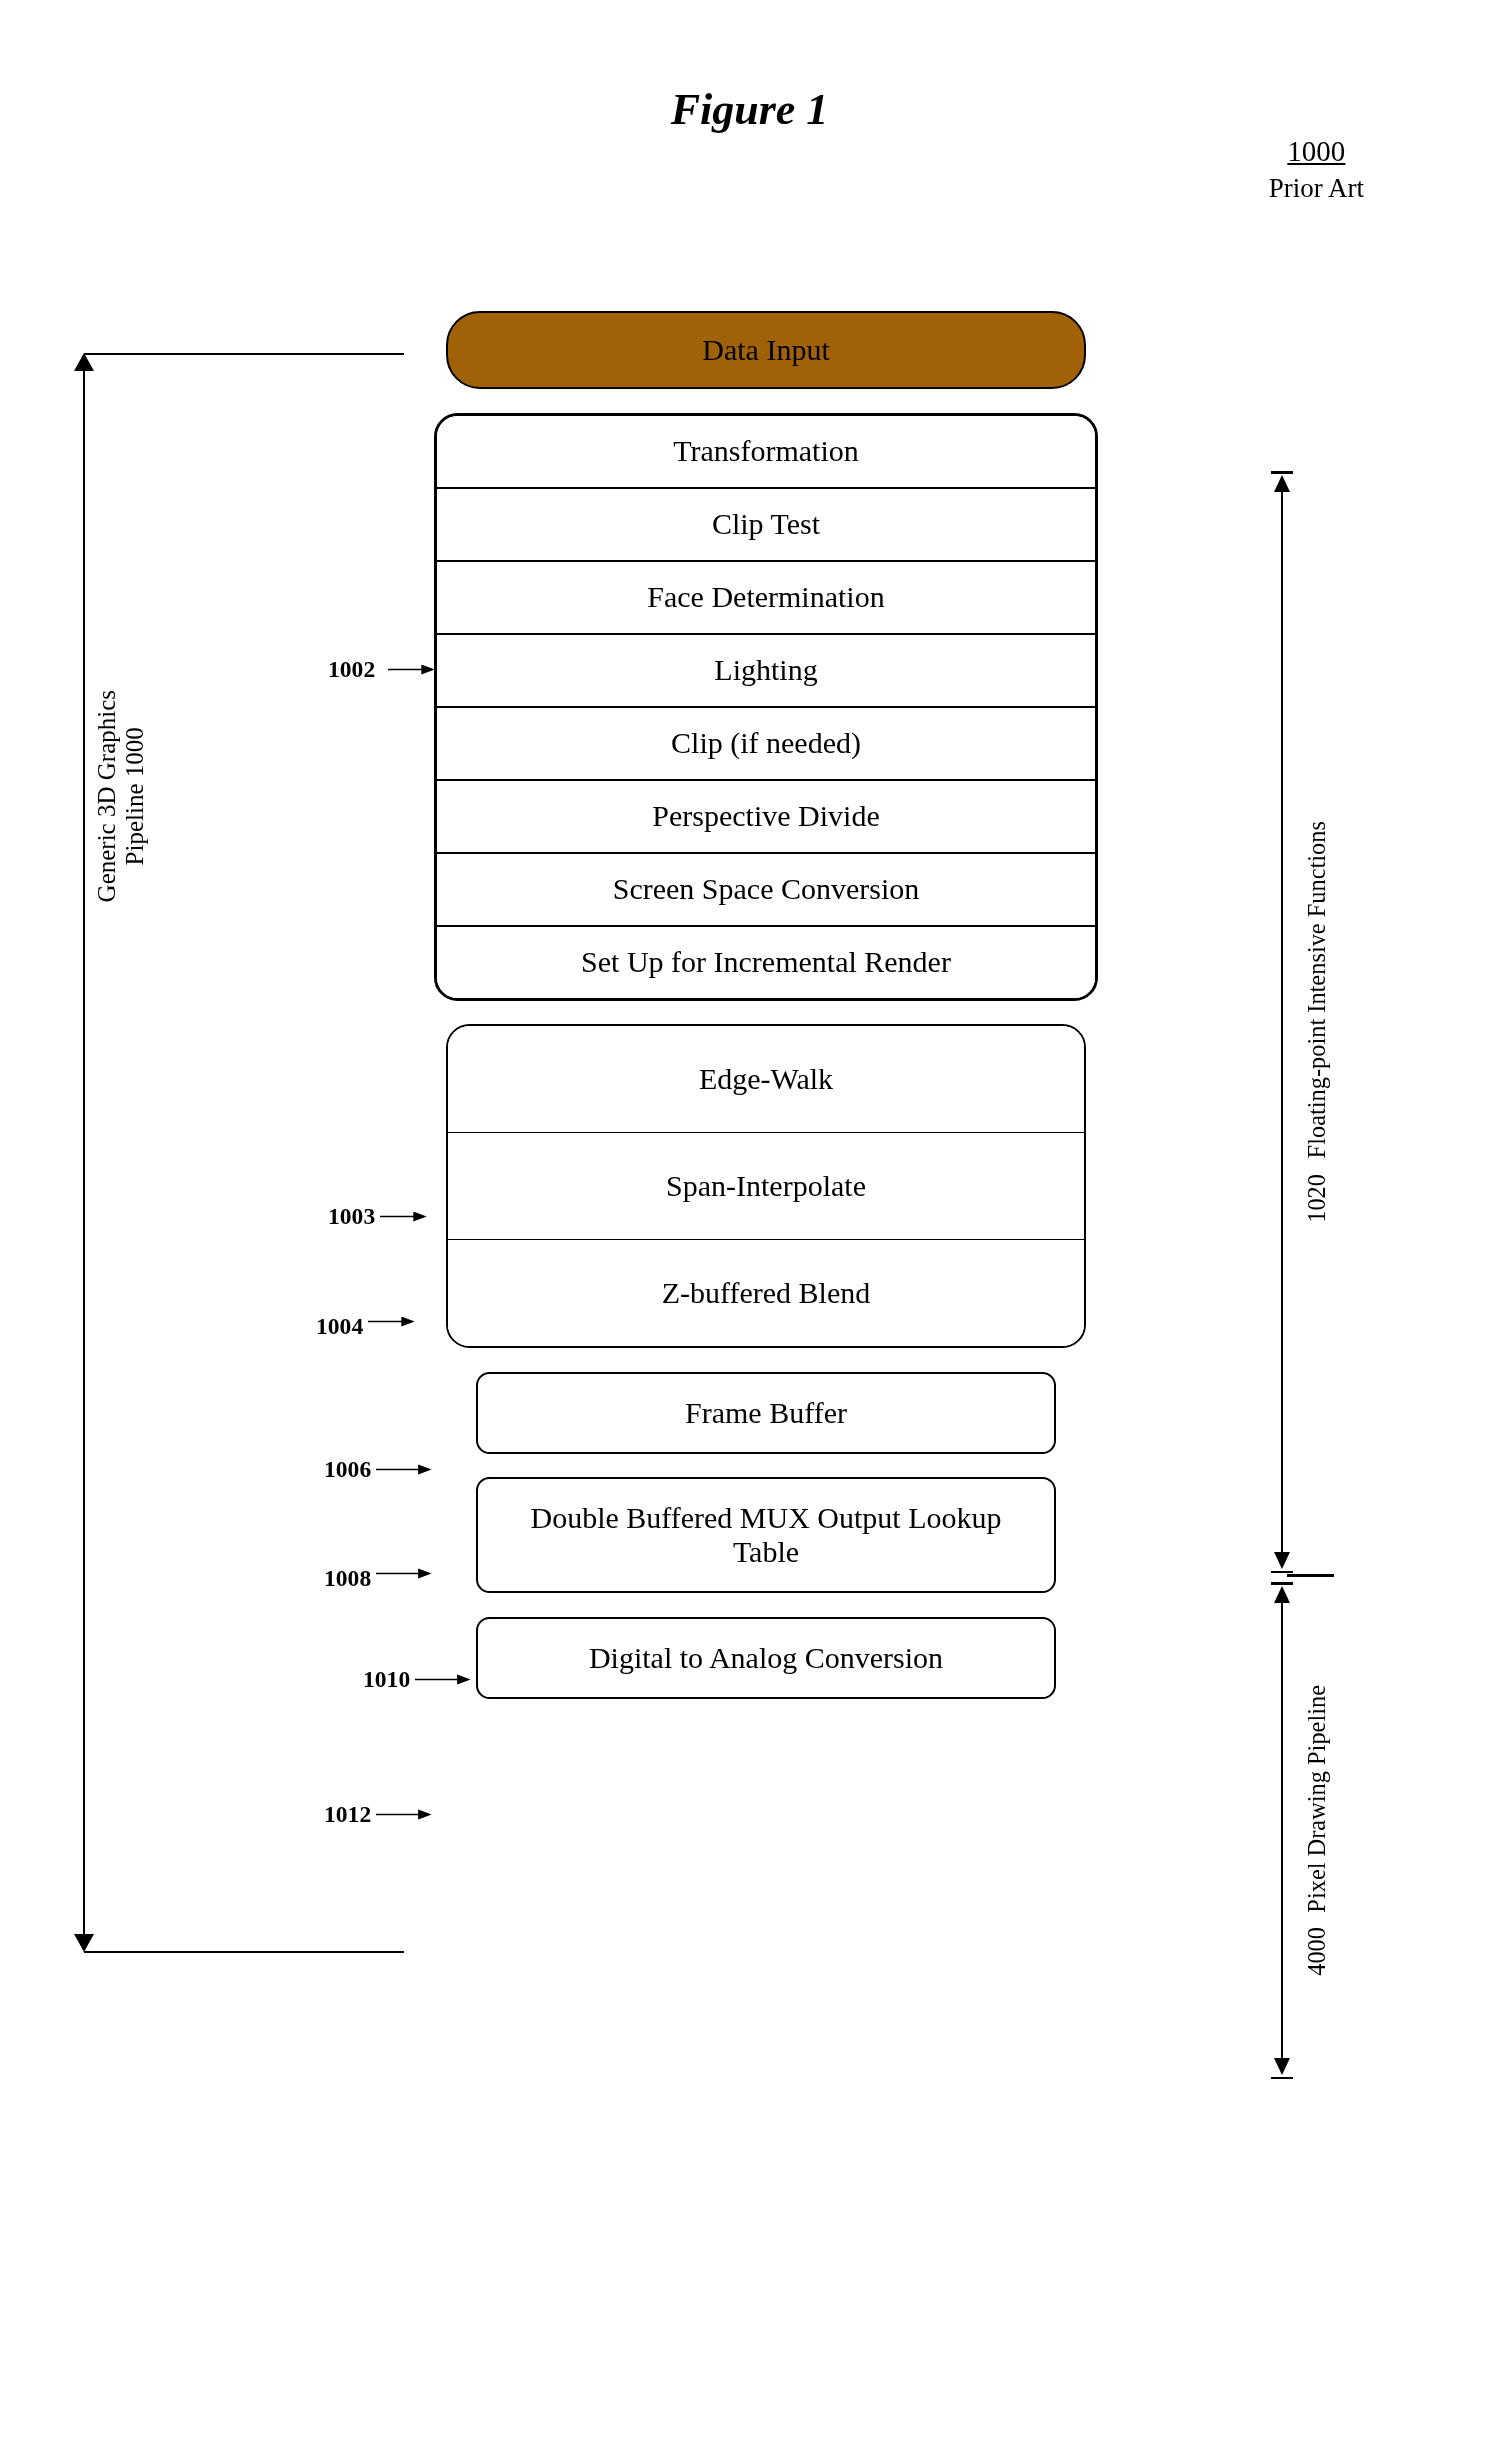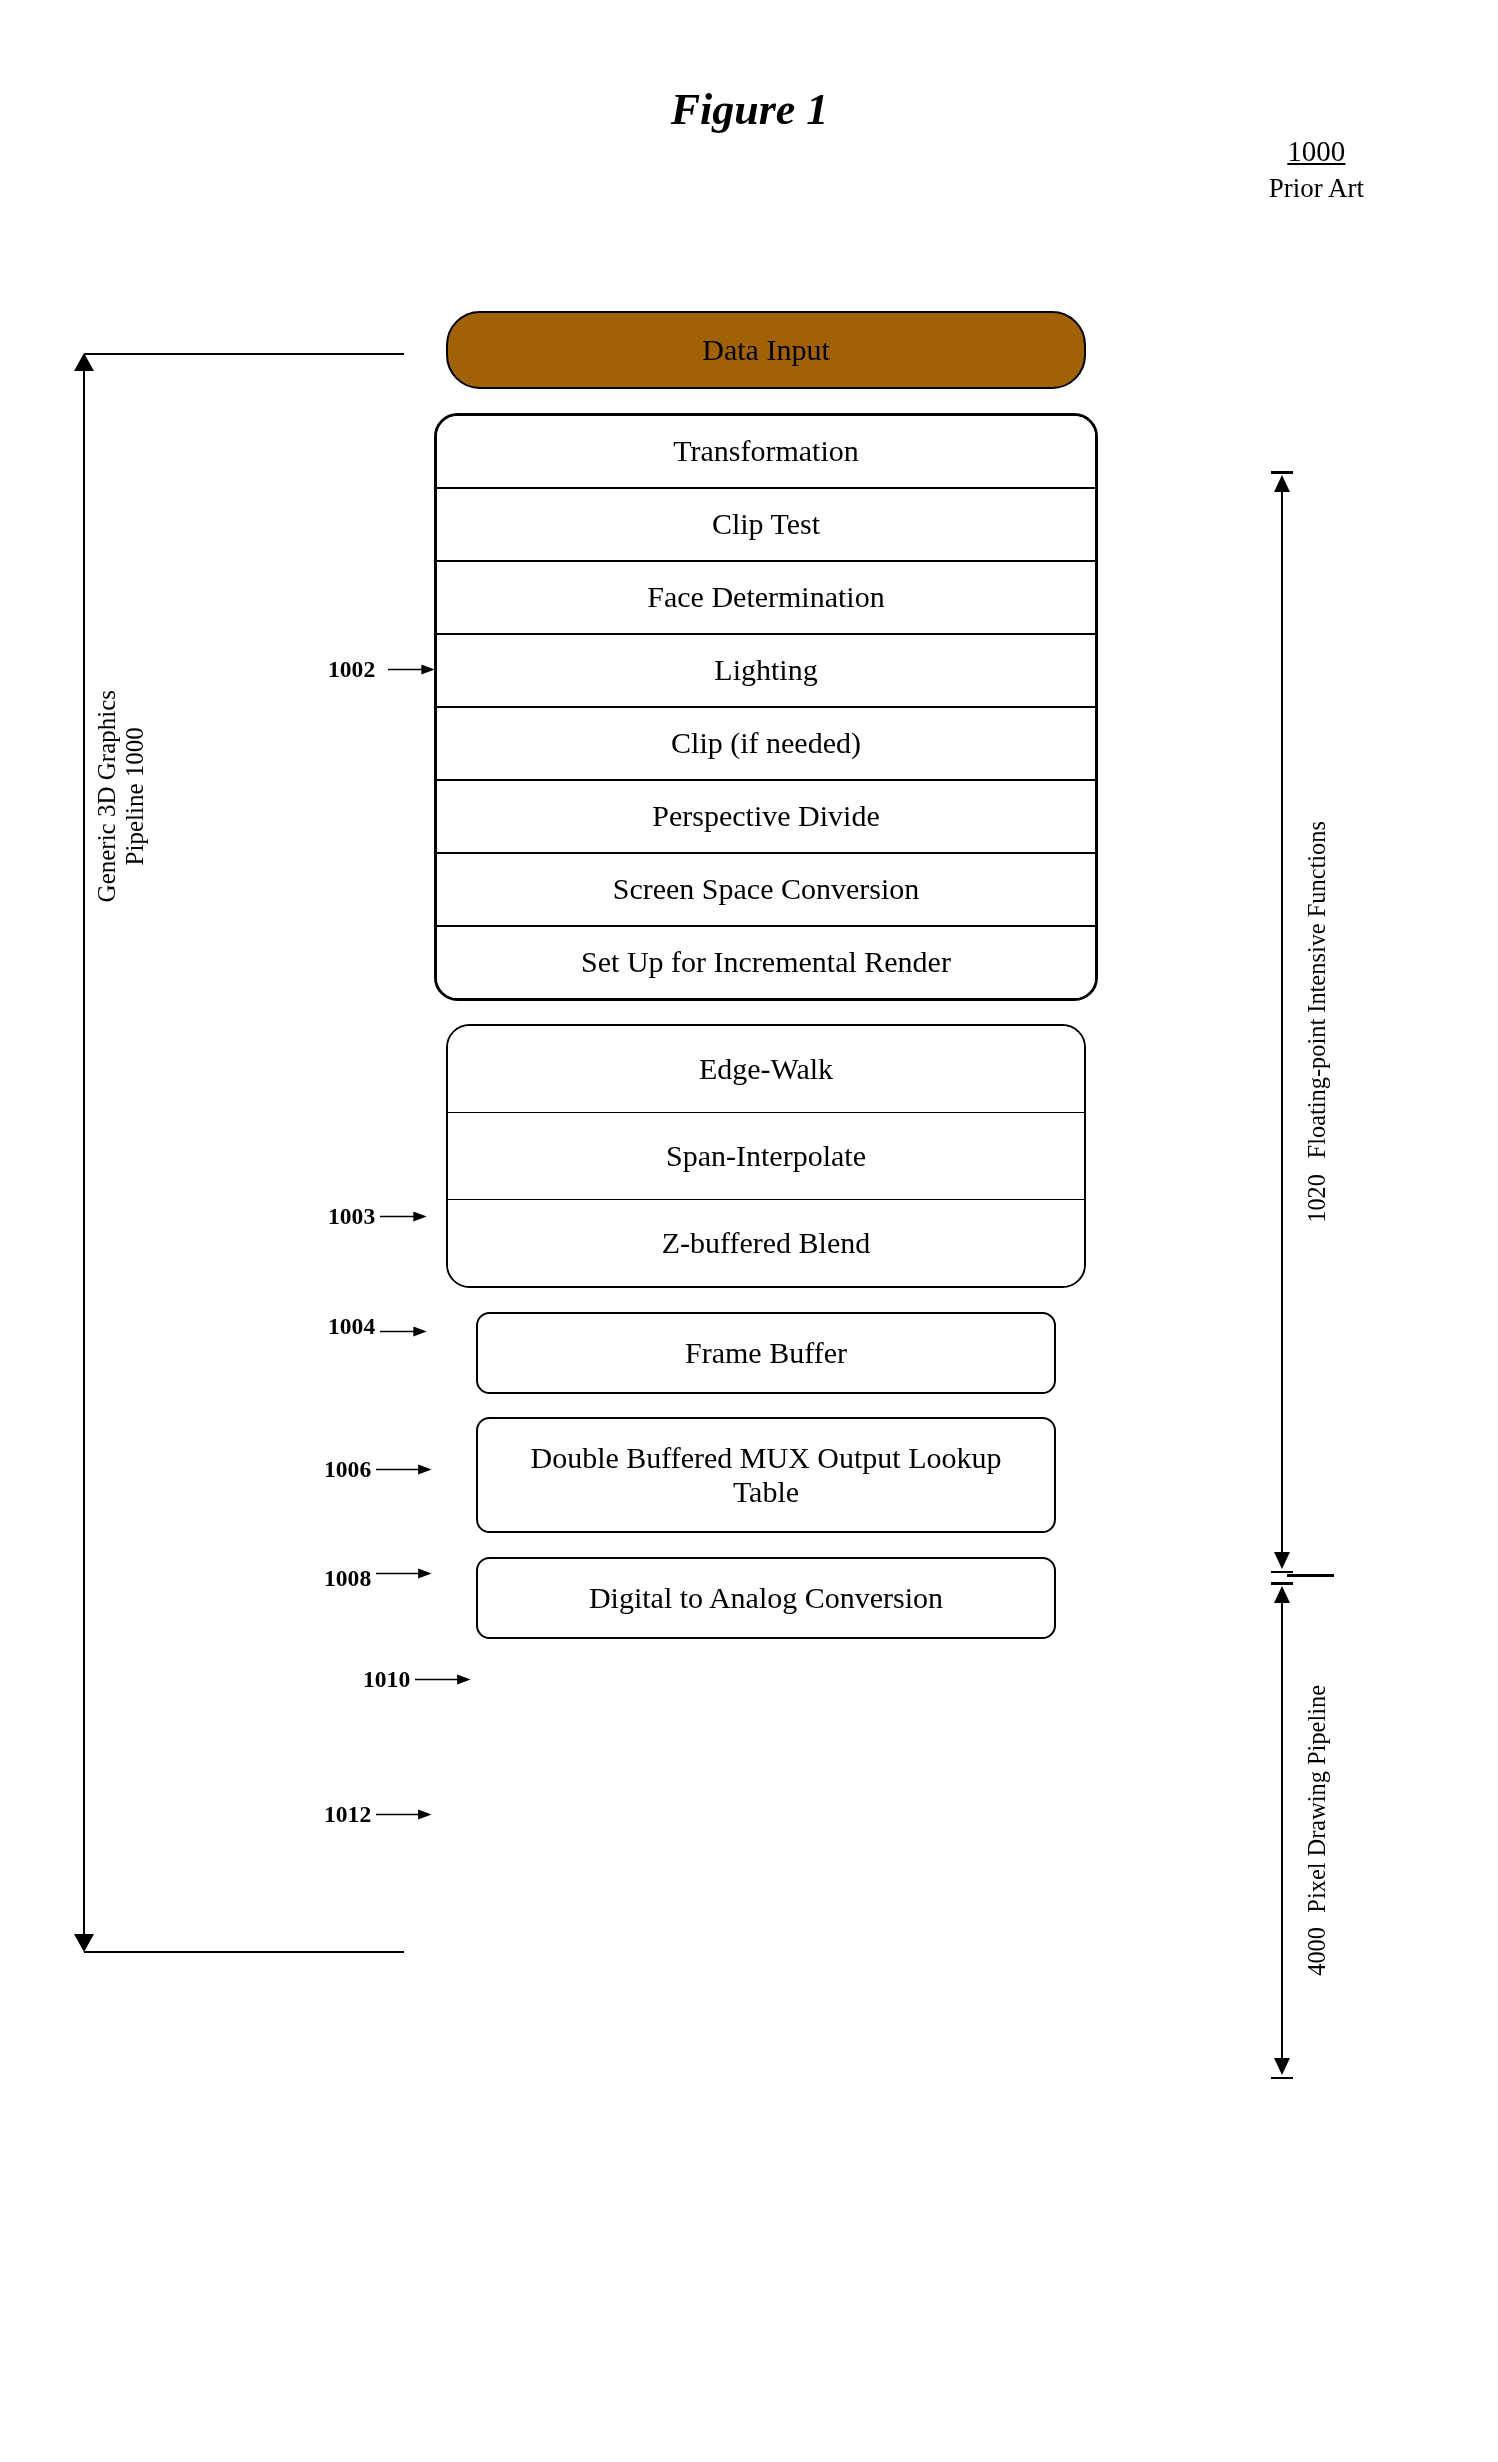--- a/index.html
+++ b/index.html
@@ -99,21 +99,21 @@
     .group-box-2 {
       width: 640px;
       border: 2.5px solid #000;
       border-radius: 23.6px;
       overflow: hidden;
       margin-bottom: 23.6px;
     }
 
     .group-box-2 .inner-box {
       border-bottom: 1.7px solid #000;
-      padding: 26px 25px;
+      padding: 36px 25px;
       text-align: center;
       font-size: 30px;
       background: #fff;
     }
 
     .group-box-2 .inner-box:last-child {
       border-bottom: none;
     }
 
     
@@ -274,21 +274,21 @@
       <svg width="50" height="17" viewBox="0 0 60 20">
         <defs>
             <marker id="a2" markerWidth="8" markerHeight="8" refX="6" refY="3" orient="auto">
               <path d="M0,0 L0,6 L8,3 z" fill="#000"></path>
             </marker>
           </defs>
         <line x1="0" y1="10" x2="52" y2="10" stroke="#000" stroke-width="2" marker-end="url(#a2)"></line>
       </svg>
     </div>
 
-    <div style="position:absolute; left:328px; top:1128px; font-size:23.6px; font-weight:bold; display:flex; align-items:flex-end; gap:5px;">
+    <div style="position:absolute; left:316px; top:1128px; font-size:23.6px; font-weight:bold; display:flex; align-items:flex-start; gap:5px;">
       <span>1004</span>
       <svg width="50" height="17" viewBox="0 0 60 20">
         <defs>
             <marker id="a3" markerWidth="8" markerHeight="8" refX="6" refY="3" orient="auto">
               <path d="M0,0 L0,6 L8,3 z" fill="#000"></path>
             </marker>
           </defs>
         <line x1="0" y1="10" x2="52" y2="10" stroke="#000" stroke-width="2" marker-end="url(#a3)"></line>
       </svg>
     </div>

